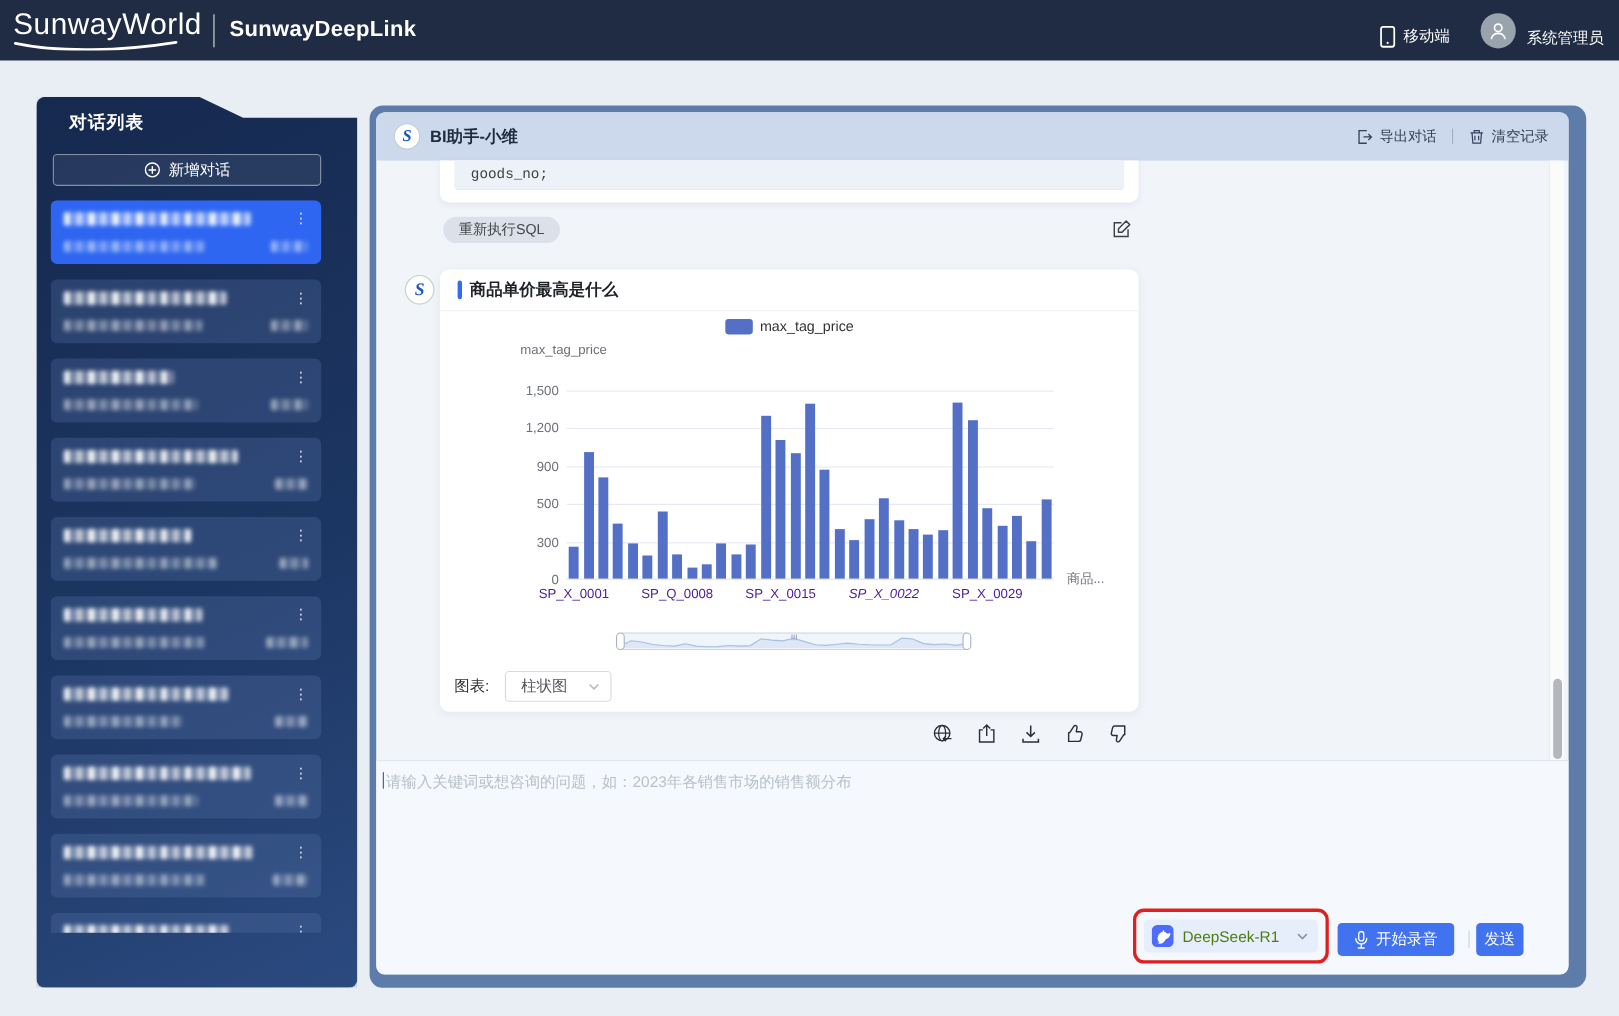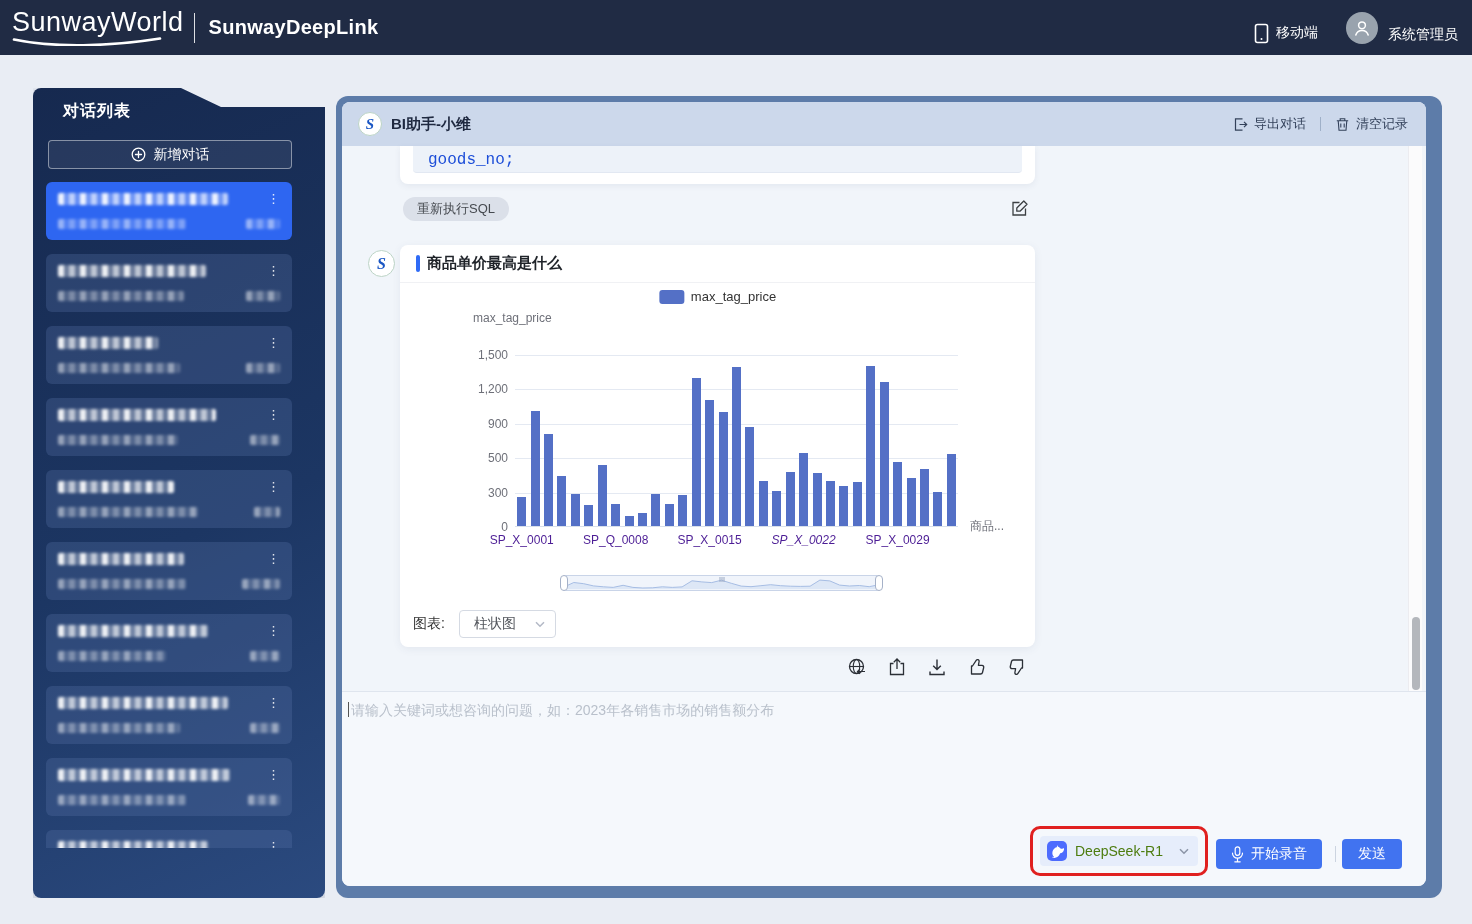--- a/index.html
+++ b/index.html
@@ -49,21 +49,21 @@
     display:flex; align-items:center; justify-content:center; flex:0 0 auto; }
   .assistant-title { font-size:15px; font-weight:700; color:#1f2940; margin-left:9px; }
   .panel-header-actions { margin-left:auto; display:flex; align-items:center; gap:14px; color:#33415a; font-size:13px; }
   .header-action { display:flex; align-items:center; gap:6px; cursor:pointer; }
   .header-action-sep { width:1px; height:14px; background:#9fb0c8; }
 
   
   .chat { position:absolute; top:44px; left:0; right:0; height:545px; }
   .code-card { position:absolute; left:58px; top:0; width:635px; height:38px; background:#fff; border-radius:0 0 8px 8px; box-shadow:0 2px 6px rgba(60,80,120,.08); }
   .code-block { position:absolute; left:13px; top:0; width:609px; height:27px; background:#edf2f9; border-radius:0 0 4px 4px; border-bottom:1px solid #e2e8f2; }
-  .code-text { position:absolute; left:15px; top:5px; font-family:"Liberation Mono","DejaVu Sans Mono",monospace; font-size:16px; color:#1d4ed8; }
+  .code-text { position:absolute; left:15px; top:5px; font-family:"Liberation Mono","DejaVu Sans Mono",monospace; font-size:13px; color:#404040; }
   .rerun-pill { position:absolute; left:61px; top:51px; height:24px; padding:0 14px; background:#dbe0e9; border:none; border-radius:13px; font-size:13px; color:#45494f; cursor:pointer; }
   .edit-btn { position:absolute; left:668px; top:51px; width:22px; height:22px; color:#3c4043; cursor:pointer; background:none; border:none; }
   .bot-avatar { position:absolute; left:26px; top:104px; width:27px; height:27px; font-size:16px; }
 
   .msg-card { position:absolute; left:58px; top:99px; width:635px; height:402px; background:#fff; border-radius:8px; box-shadow:0 2px 8px rgba(60,80,120,.08); }
   .msg-head { position:absolute; top:0; left:0; right:0; height:38px; border-bottom:1px solid #f0f1f4; display:flex; align-items:center; padding-left:16px; }
   .msg-accent { width:4px; height:17px; background:#2f6bf6; border-radius:2px; }
   .msg-title { font-size:15px; font-weight:700; color:#1f2329; margin-left:7px; }
 
   .legend { position:absolute; left:50%; transform:translateX(-50%); top:44px; display:flex; align-items:center; gap:7px; cursor:pointer; }
@@ -101,21 +101,21 @@
   .chat-input { position:absolute; left:6px; top:10px; right:30px; font-size:14px; color:#b9c0cb; cursor:text; }
   .chat-input::before { content:""; display:inline-block; width:1px; height:15px; background:#555; vertical-align:-2px; margin-right:2px; }
 
   .model-highlight { position:absolute; left:688px; top:134px; width:178px; height:50px; border:3px solid #e0201f; border-radius:10px; }
   .model-pill { position:absolute; left:7px; top:7px; width:158px; height:30px; background:#e6edfb; border-radius:4px; display:flex; align-items:center; padding:0 9px 0 7px; cursor:pointer; }
   .ds-logo { width:20px; height:20px; border-radius:5px; display:flex; align-items:center; justify-content:center; }
   .model-name { font-size:14px; margin-left:8px; flex:1; }
   .btn-blue { position:absolute; height:30px; background:#4173f0; border:none; border-radius:4px; color:#fff; font-size:14px;
     display:flex; align-items:center; justify-content:center; gap:7px; cursor:pointer; }
   .record-btn { left:874px; top:147px; width:106px; }
-  .send-btn { left:1000px; top:147px; width:60px; }
+  .send-btn { left:1000px; top:147px; width:43px; }
   .btn-sep { position:absolute; left:993px; top:154px; width:1px; height:16px; background:#ccd4e0; }
 
   svg { display:block; }
 </style>
 </head>
 <body>
 
 <header class="topbar">
   <div class="brand-wrap">
     <span class="brand">SunwayWorld</span>

